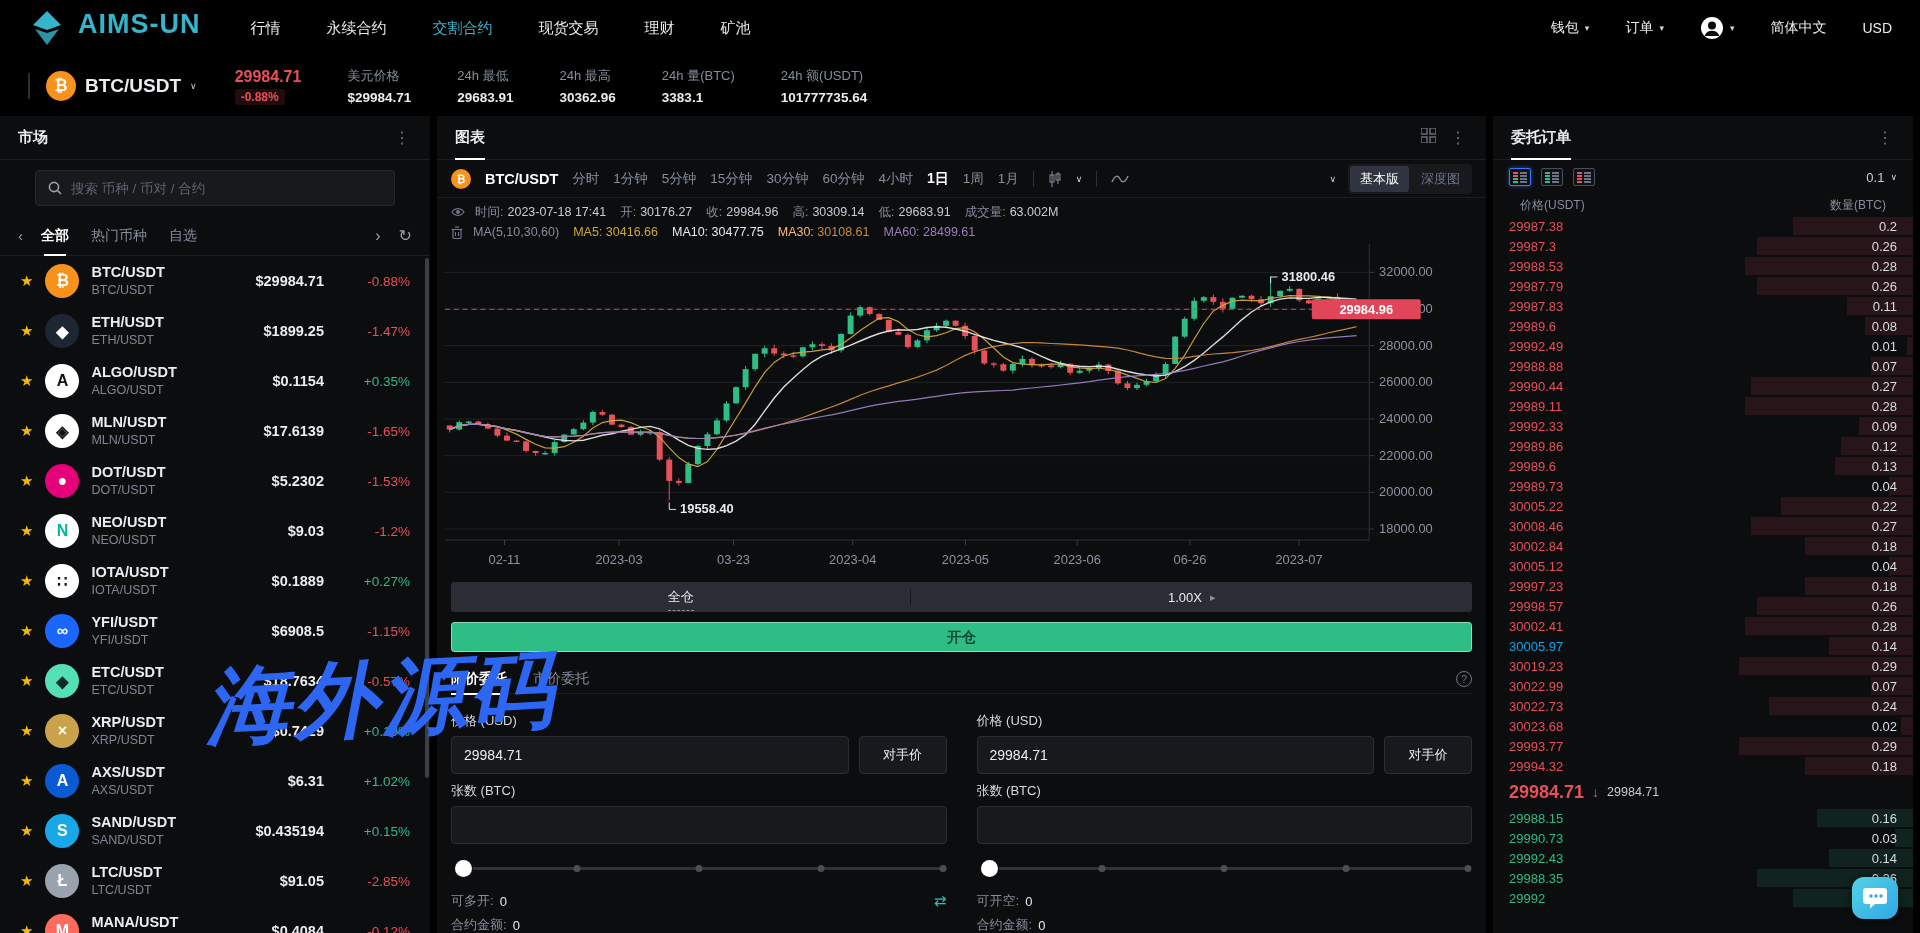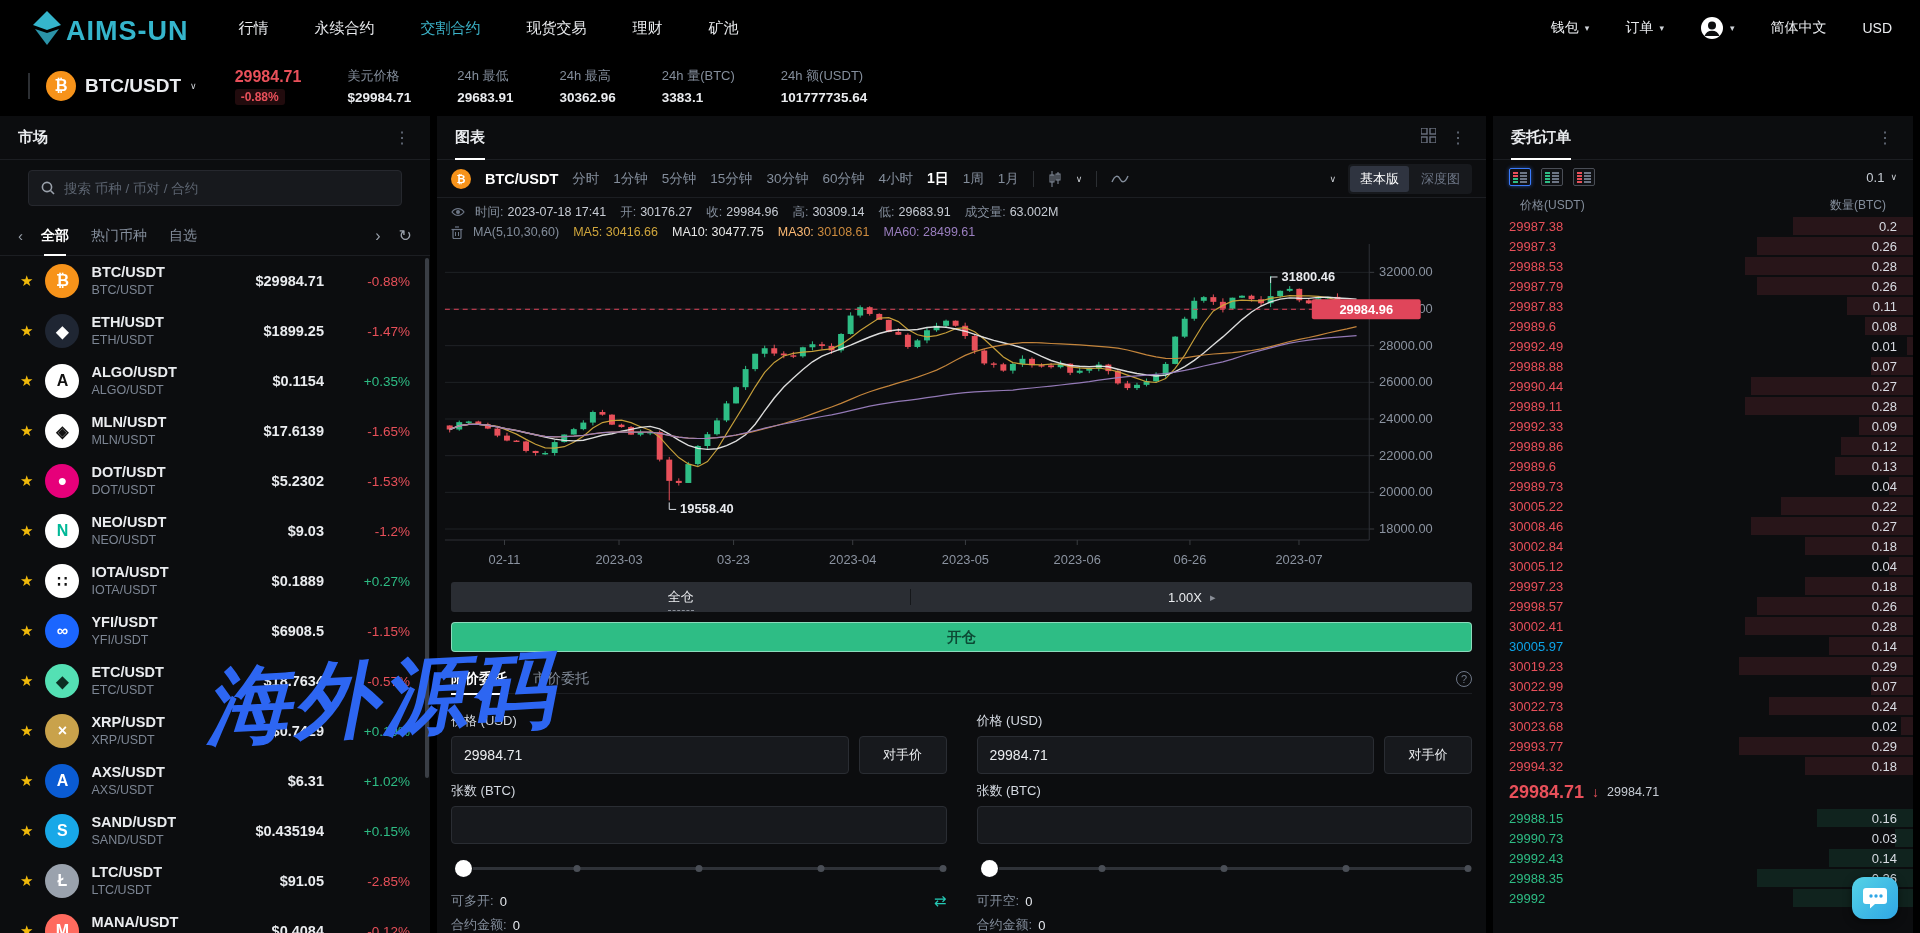--- a/index.html
+++ b/index.html
@@ -1,20 +1,20 @@
 <!DOCTYPE html>
 <html><head>
 <meta charset="utf-8">
 <style>
 :root{--bg:#000;--panel:#0c0d0f;--border:#1c1e22;--txt:#eaecef;--muted:#848e9c;--up:#2ebd85;--down:#e8505a;--accent:#35b5cc;}
 *{box-sizing:border-box;margin:0;padding:0}
 html,body{background:var(--bg);}
 body{width:1920px;height:933px;position:relative;overflow:hidden;color:var(--txt);font-family:"Liberation Sans",sans-serif;}
 .navbar{height:56px;display:flex;align-items:center;padding:0 28px;}
-.brand{display:flex;align-items:flex-end;gap:0;margin-right:50px;cursor:pointer}
+.brand{display:flex;align-items:flex-start;gap:12px;margin-right:50px;cursor:pointer}
 .brand-text{font-size:27px;font-weight:bold;color:var(--accent);letter-spacing:1px}
 .menu{display:flex;gap:46px;font-size:15px}
 .menu-item{color:#e8eaed;cursor:pointer;white-space:nowrap}
 .menu-item.active{color:#3bb3c9}
 .nav-right{margin-left:auto;display:flex;align-items:center;gap:36px;font-size:14px}
 .nav-item{display:flex;align-items:center;gap:6px;cursor:pointer;white-space:nowrap}
 .caret{font-size:9px;color:#cfd3d8}
 .ticker{height:60px;display:flex;align-items:center;padding:0 28px}
 .t-div{width:2px;height:26px;background:#2c2f33;margin-right:16px}
 .coin-ic{border-radius:50%;display:inline-flex;align-items:center;justify-content:center;font-weight:bold}
@@ -29,21 +29,21 @@
 .t-stat .vl{font-size:13.5px;font-weight:bold;margin-top:5px}
 .main{position:absolute;top:116px;left:0;right:0;bottom:0;display:flex;gap:7px;padding-right:7px}
 .panel{background:var(--panel);position:relative;overflow:hidden}
 .market{width:430px}
 .chartp{flex:1;display:flex;flex-direction:column}
 .obook{width:420px}
 .p-head{height:44px;display:flex;align-items:center;padding:0 18px;border-bottom:1px solid var(--border)}
 .p-title{font-size:15px;font-weight:bold;position:relative;height:44px;display:flex;align-items:center}
 .p-title.uline:after{content:"";position:absolute;left:0;right:0;bottom:0;height:2px;background:#fff}
 .kebab{margin-left:auto;color:#6b7280;font-size:16px;cursor:pointer;letter-spacing:2px}
-.search-wrap{padding:10px 28px}
+.search-wrap{padding:10px 35px}
 .search-box{height:36px;background:#17191d;border:1px solid #26282e;border-radius:4px;display:flex;align-items:center;padding:0 12px;gap:9px}
 .search-box input{flex:1;background:none;border:none;outline:none;color:var(--txt);font-size:13.5px}
 ::placeholder{color:#5c6470}
 .mtabs{display:flex;align-items:center;gap:18px;padding:0 18px;border-bottom:1px solid var(--border);height:40px;font-size:14px}
 .mtabs-inner{display:flex;gap:22px;height:40px;align-items:center}
 .mtab{color:var(--muted);cursor:pointer;position:relative;height:40px;display:flex;align-items:center}
 .mtab.active{color:#fff;font-weight:bold}
 .mtab.active:after{content:"";position:absolute;left:10%;right:10%;bottom:0;height:2px;background:#fff}
 .chev{color:#9aa1ab;font-size:15px;cursor:pointer}
 .refresh{margin-left:auto;color:#9aa1ab;font-size:16px;cursor:pointer}

